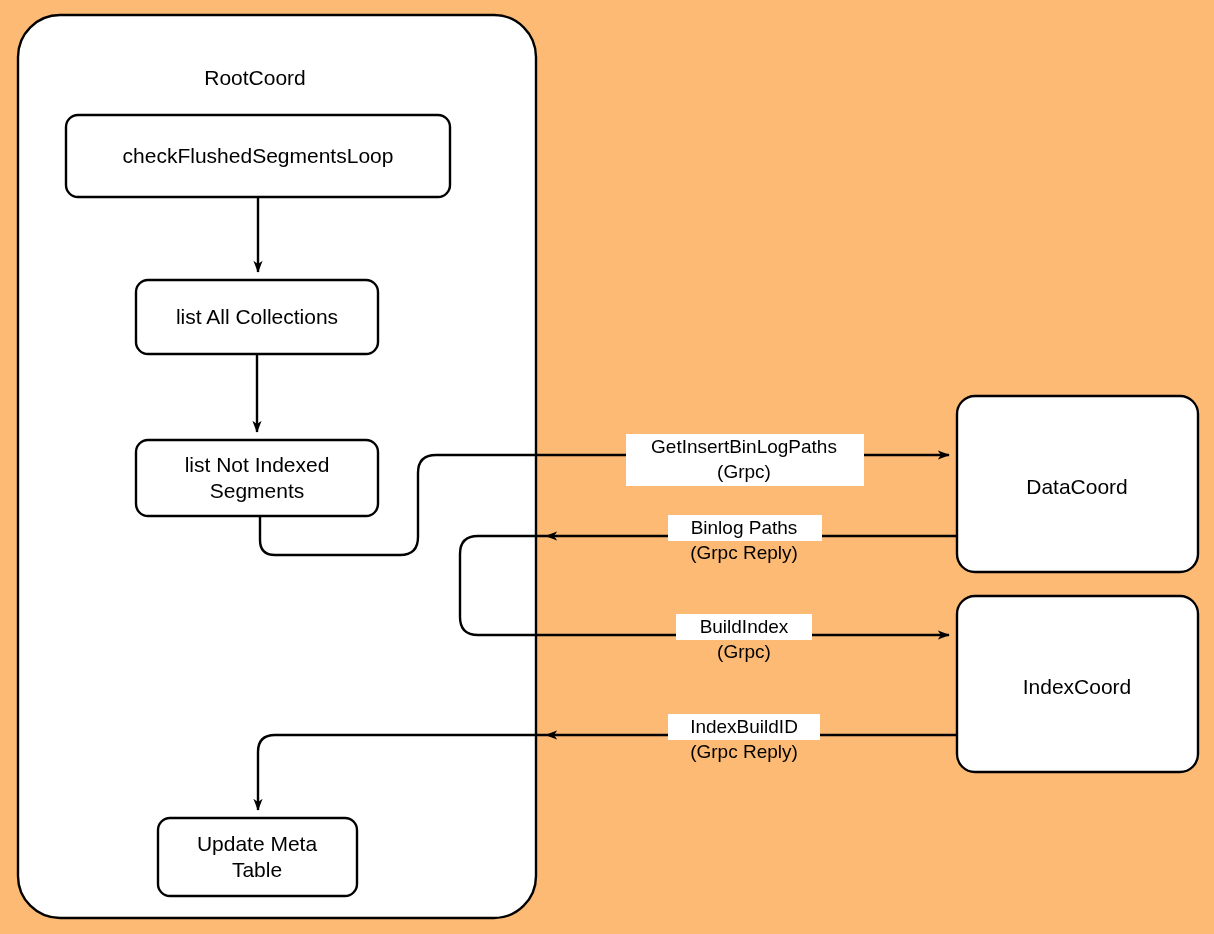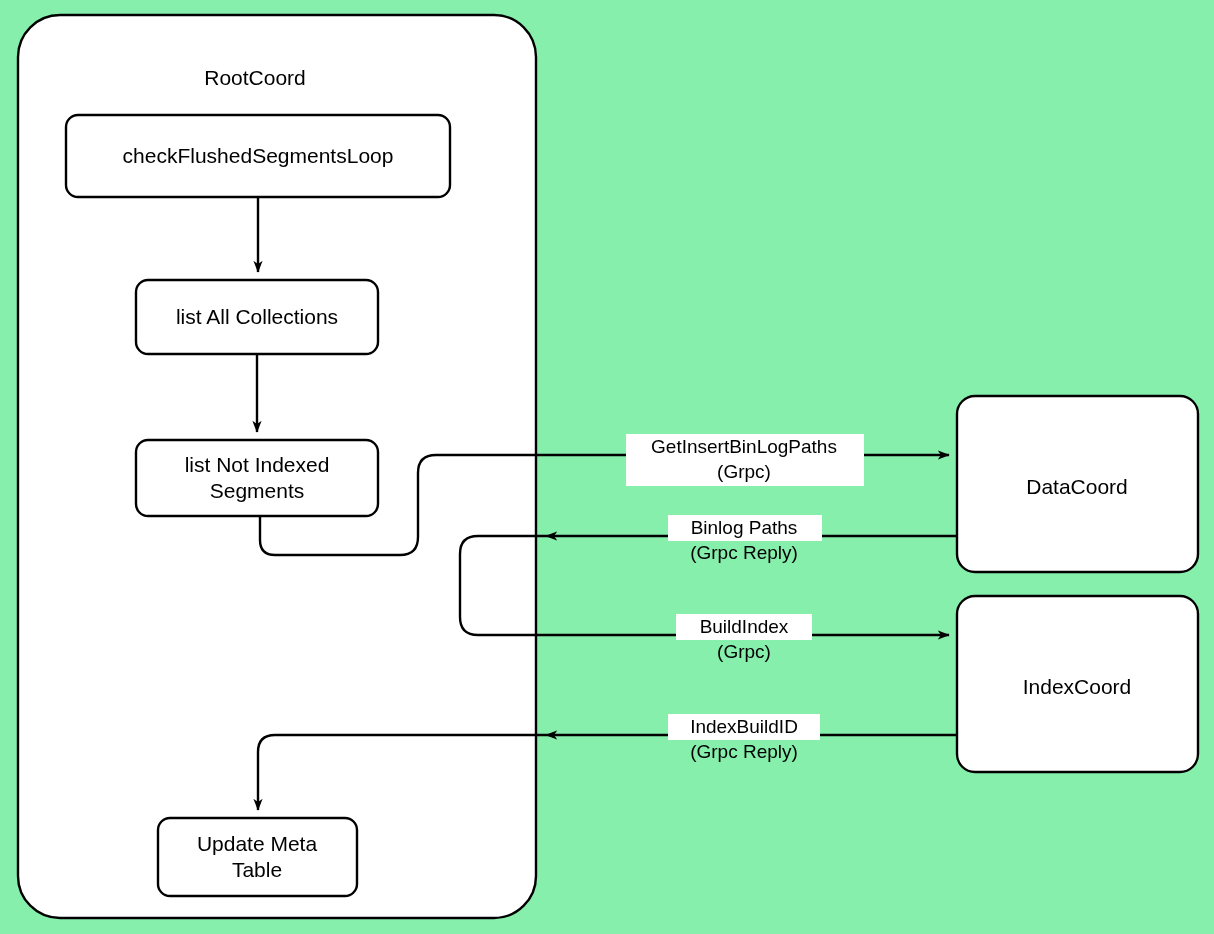--- a/index.html
+++ b/index.html
@@ -5,21 +5,21 @@
 <style>
   html, body {
     margin: 0;
     padding: 0;
     background: #ffffff;
   }
   #canvas {
     position: relative;
     width: 1214px;
     height: 934px;
-    background: #86efac;
+    background: #fdba74;
     font-family: "Liberation Sans", sans-serif;
     overflow: hidden;
   }
   #diagram-svg {
     position: absolute;
     left: 0;
     top: 0;
     width: 1214px;
     height: 934px;
   }

